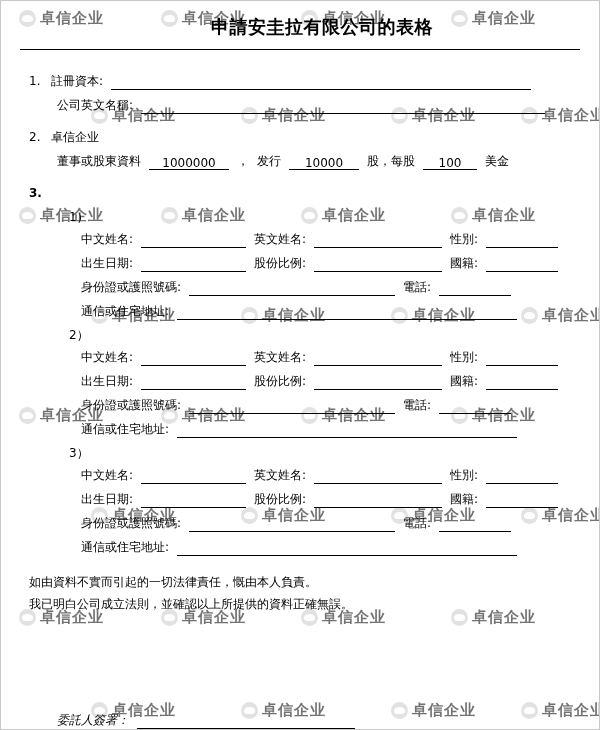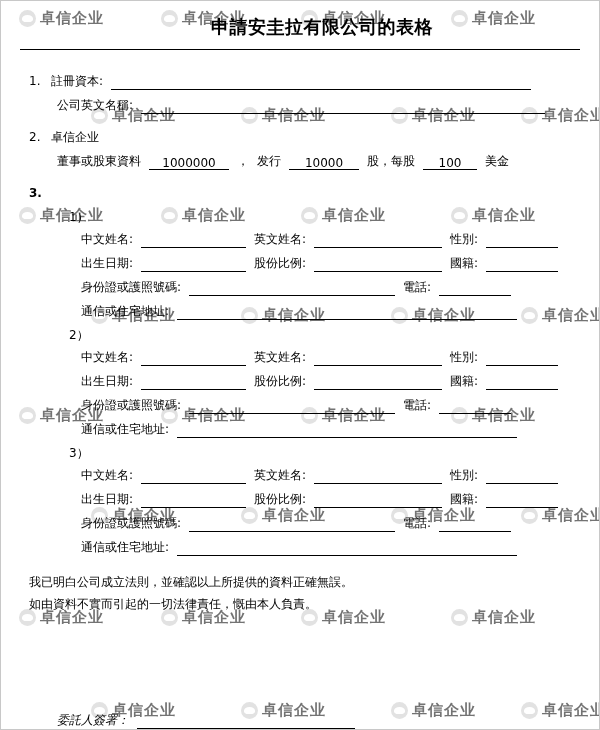--- a/index.html
+++ b/index.html
@@ -477,22 +477,22 @@
           </div>
           <div class="row indent3">
             <span class="lbl">通信或住宅地址:</span>
             <span class="gap"></span>
             <span class="line" style="width:340px;"></span>
           </div>
         </div>
       </div>
 
       <div class="note">
+        <div>如由資料不實而引起的一切法律責任，慨由本人負責。</div>
         <div>我已明白公司成立法則，並確認以上所提供的資料正確無誤。</div>
-        <div>如由資料不實而引起的一切法律責任，慨由本人負責。</div>
       </div>
 
       <div class="sign-area">
         <div class="sign-row">
           <span class="sign-lbl">委託人簽署：</span>
           <span class="gap"></span>
           <span class="line" style="width:218px;"></span>
         </div>
 
       </div>

